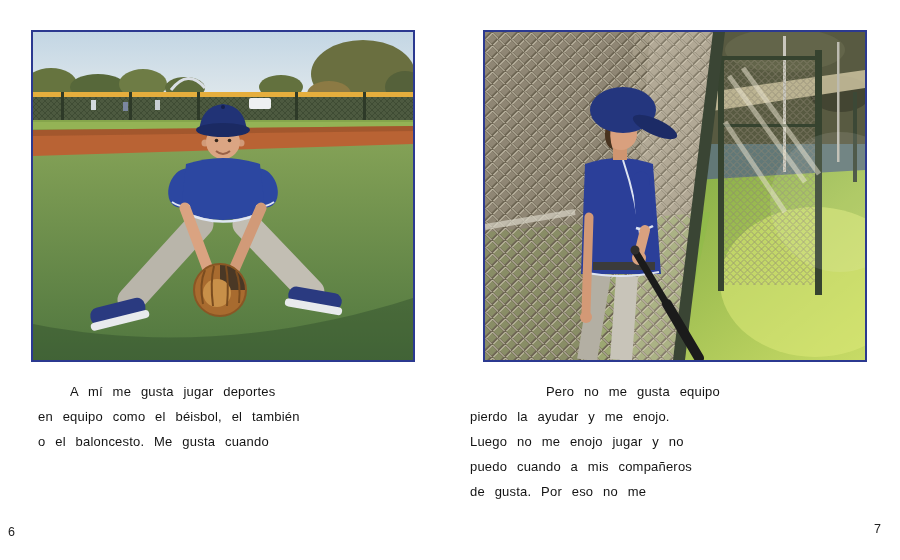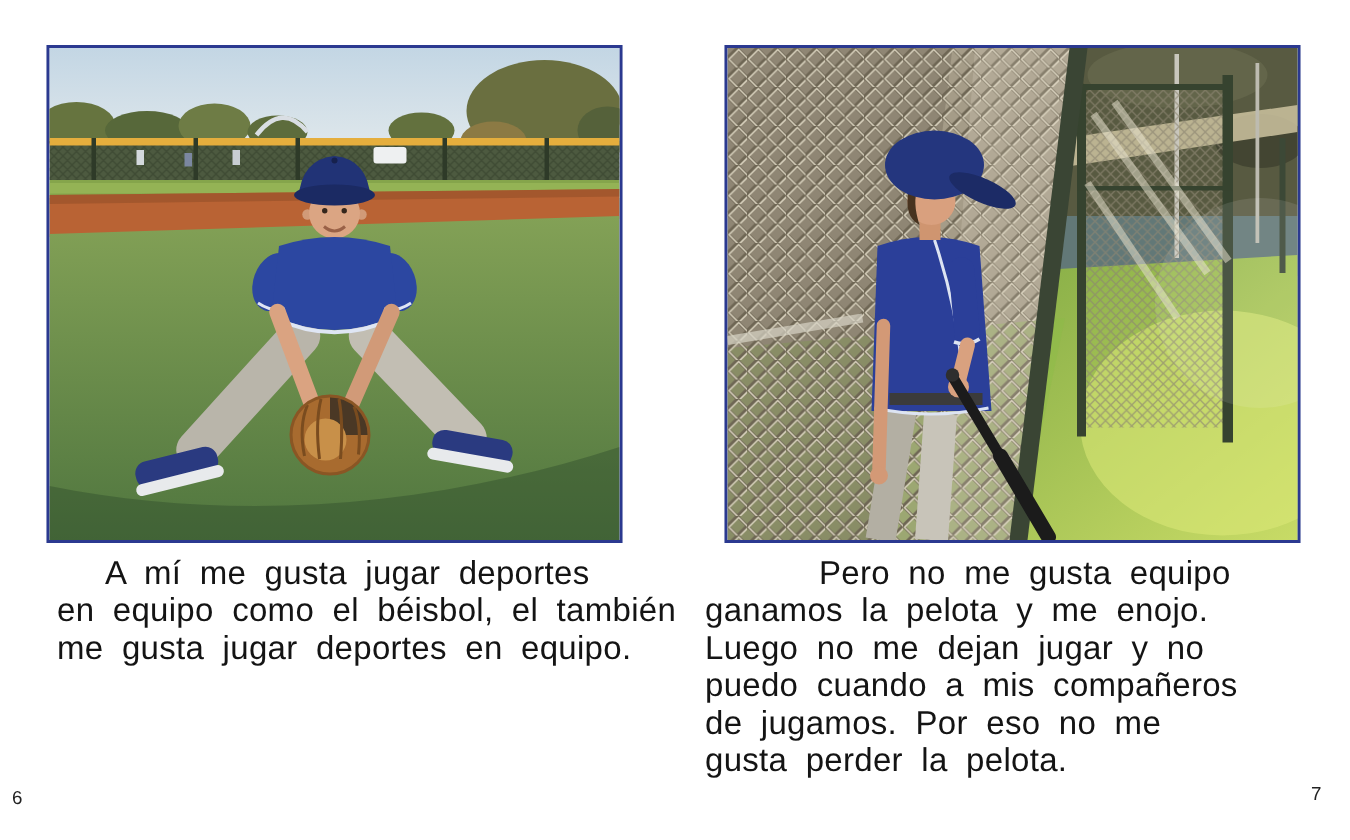--- a/index.html
+++ b/index.html
@@ -3,21 +3,21 @@
 <meta charset="utf-8">
 <style>
   html,body{margin:0;padding:0;background:#fff;}
   .spread{position:relative;width:900px;height:560px;background:#fff;overflow:hidden;
           font-family:"Liberation Sans",sans-serif;color:#111;}
   .photo{position:absolute;top:30px;width:384px;height:332px;border:2px solid #2b3990;
          box-sizing:border-box;background:#dfe6ea;}
   .photo svg{display:block;width:100%;height:100%;}
   .photo-left{left:31px;}
   .photo-right{left:483px;}
-  .text-block{position:absolute;top:369px;font-size:22px;line-height:25px;
+  .text-block{position:absolute;top:379px;font-size:13px;line-height:25px;
               letter-spacing:.2px;word-spacing:6px;color:#141414;}
   .text-left{left:38px;width:380px;}
   .text-right{left:470px;width:386px;}
   .line{white-space:nowrap;height:25px;}
   .text-left .line.first{padding-left:32px;}
   .text-right .line.first{padding-left:76px;}
   .pageno{position:absolute;font-size:12.5px;color:#222;}
   .pageno-left{left:8px;top:525px;}
   .pageno-right{left:874px;top:522px;}
 </style>
@@ -191,27 +191,26 @@
           <circle cx="150" cy="218" r="4.5" fill="#2e2e2e"></circle>
         </g>
       </g>
       <circle cx="355" cy="170" r="70" fill="#ffffff" opacity=".10"></circle>
     </svg>
   </figure>
 
   <div class="text-block text-left">
     <div class="line first">A mí me gusta jugar deportes</div>
     <div class="line">en equipo como el béisbol, el también</div>
-    <div class="line">me gusta jugar deportes en equipo.</div>
+    <div class="line">o el baloncesto. Me gusta cuando</div>
   </div>
 
   <div class="text-block text-right">
     <div class="line first">Pero no me gusta equipo</div>
-    <div class="line">ganamos la pelota y me enojo.</div>
-    <div class="line">Luego no me dejan jugar y no</div>
+    <div class="line">pierdo la ayudar y me enojo.</div>
+    <div class="line">Luego no me enojo jugar y no</div>
     <div class="line">puedo cuando a mis compañeros</div>
-    <div class="line">de jugamos. Por eso no me</div>
-    <div class="line">gusta perder la pelota.</div>
+    <div class="line">de gusta. Por eso no me</div>
   </div>
 
   <div class="pageno pageno-left">6</div>
   <div class="pageno pageno-right">7</div>
 </div>
 
 </body></html>

